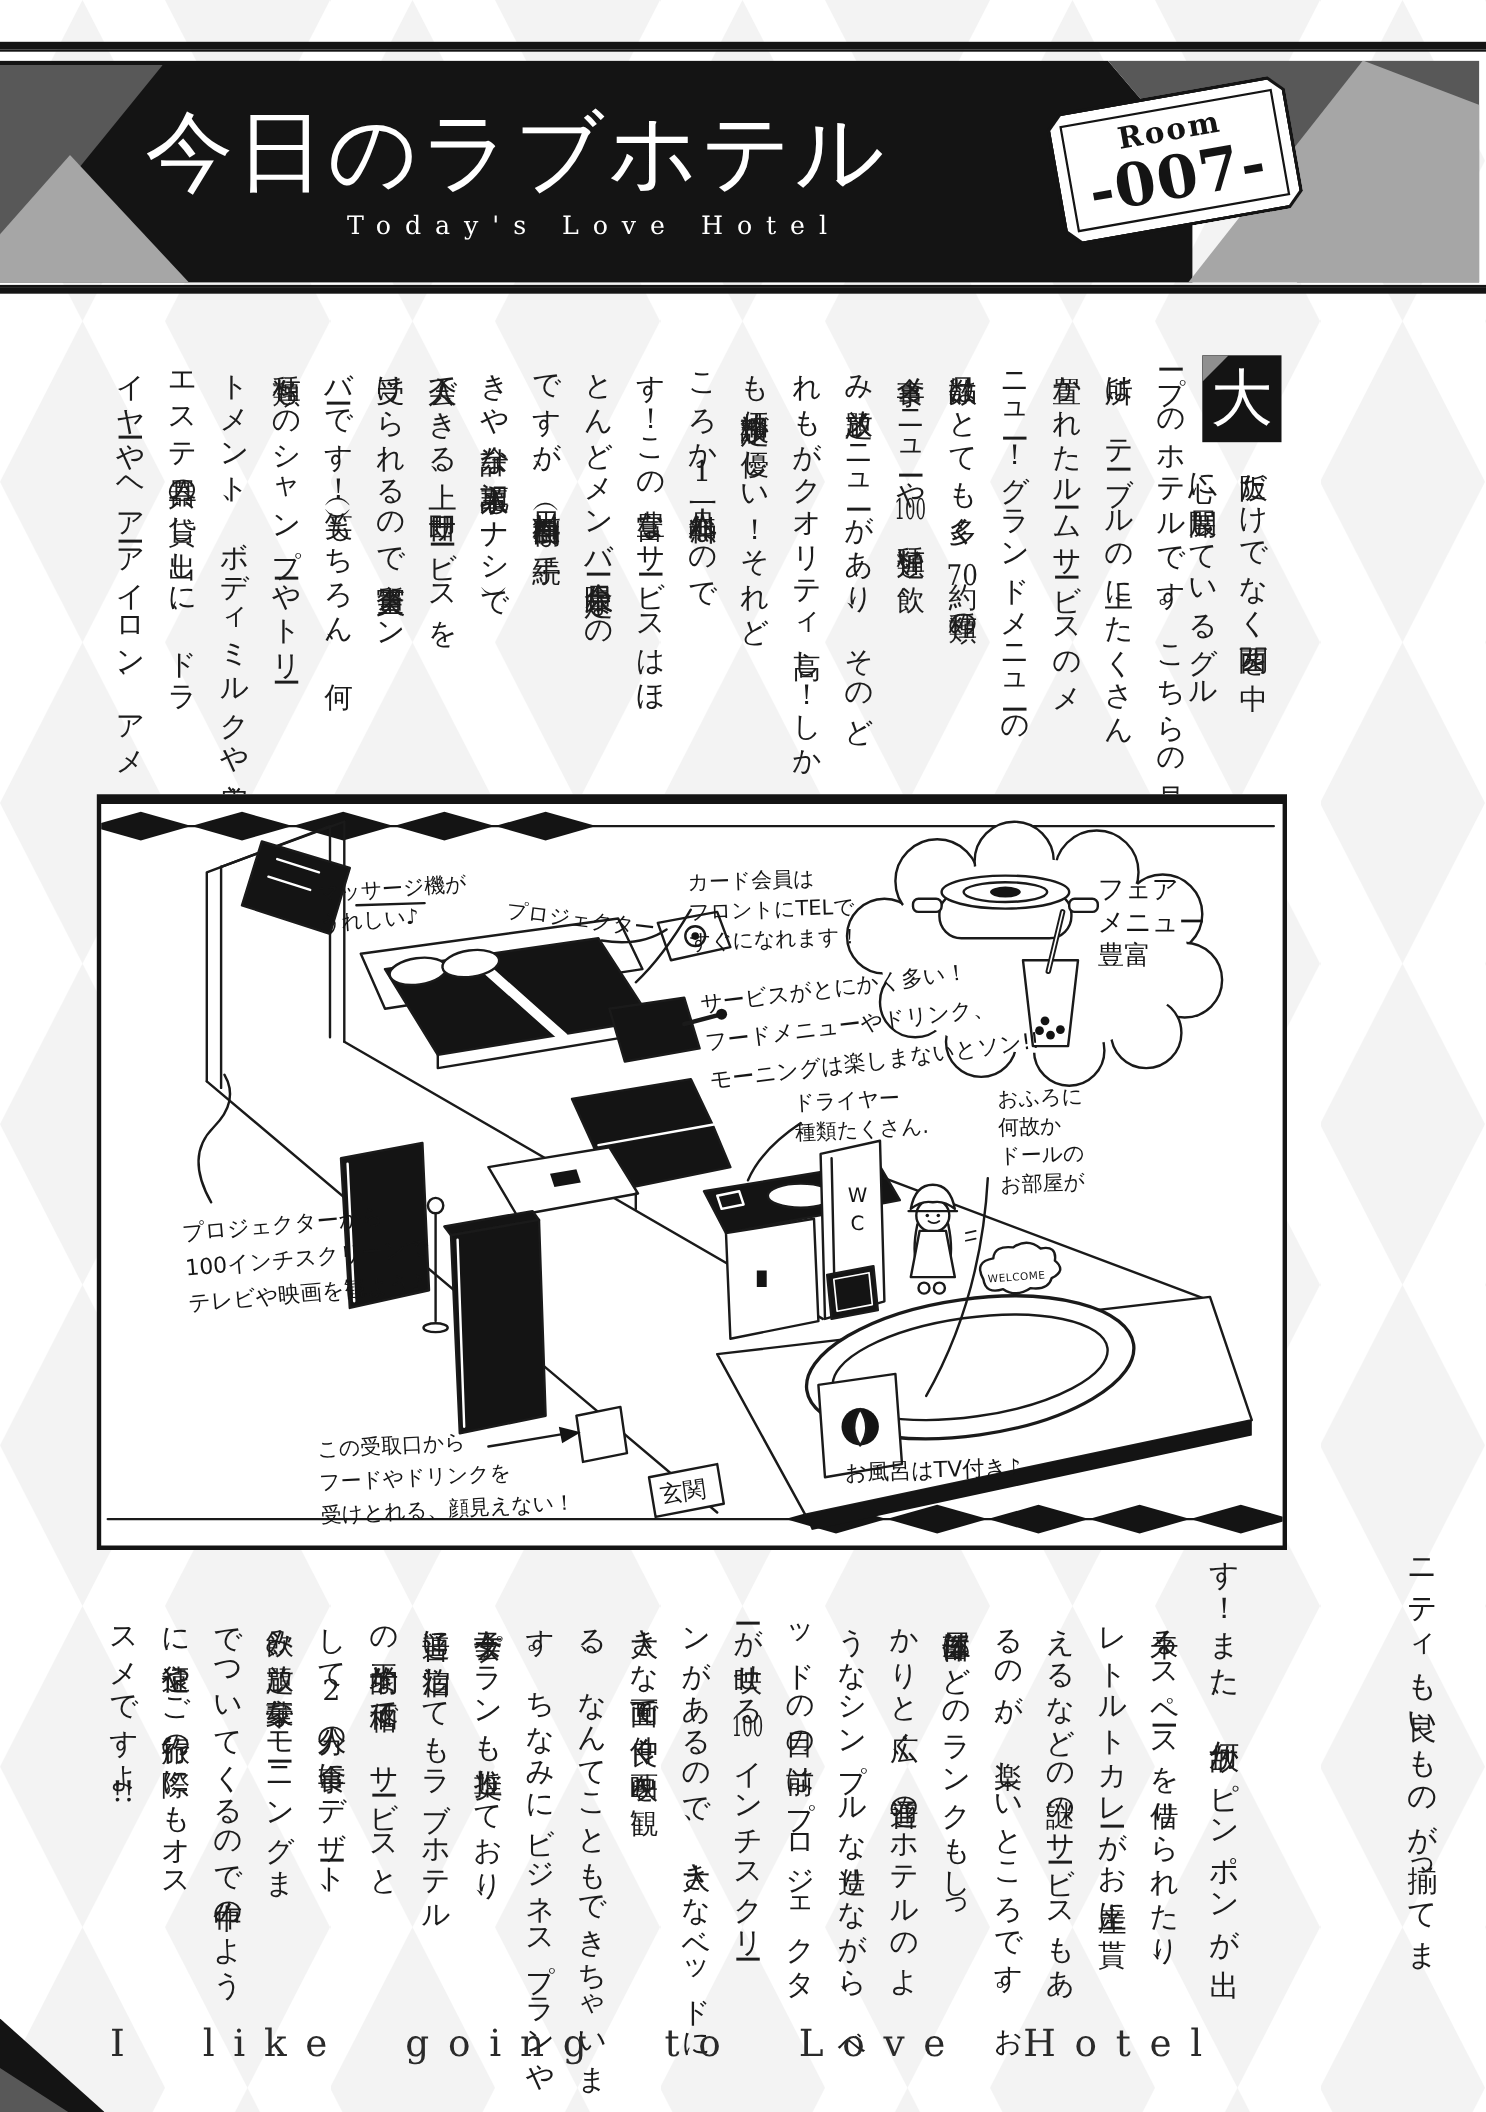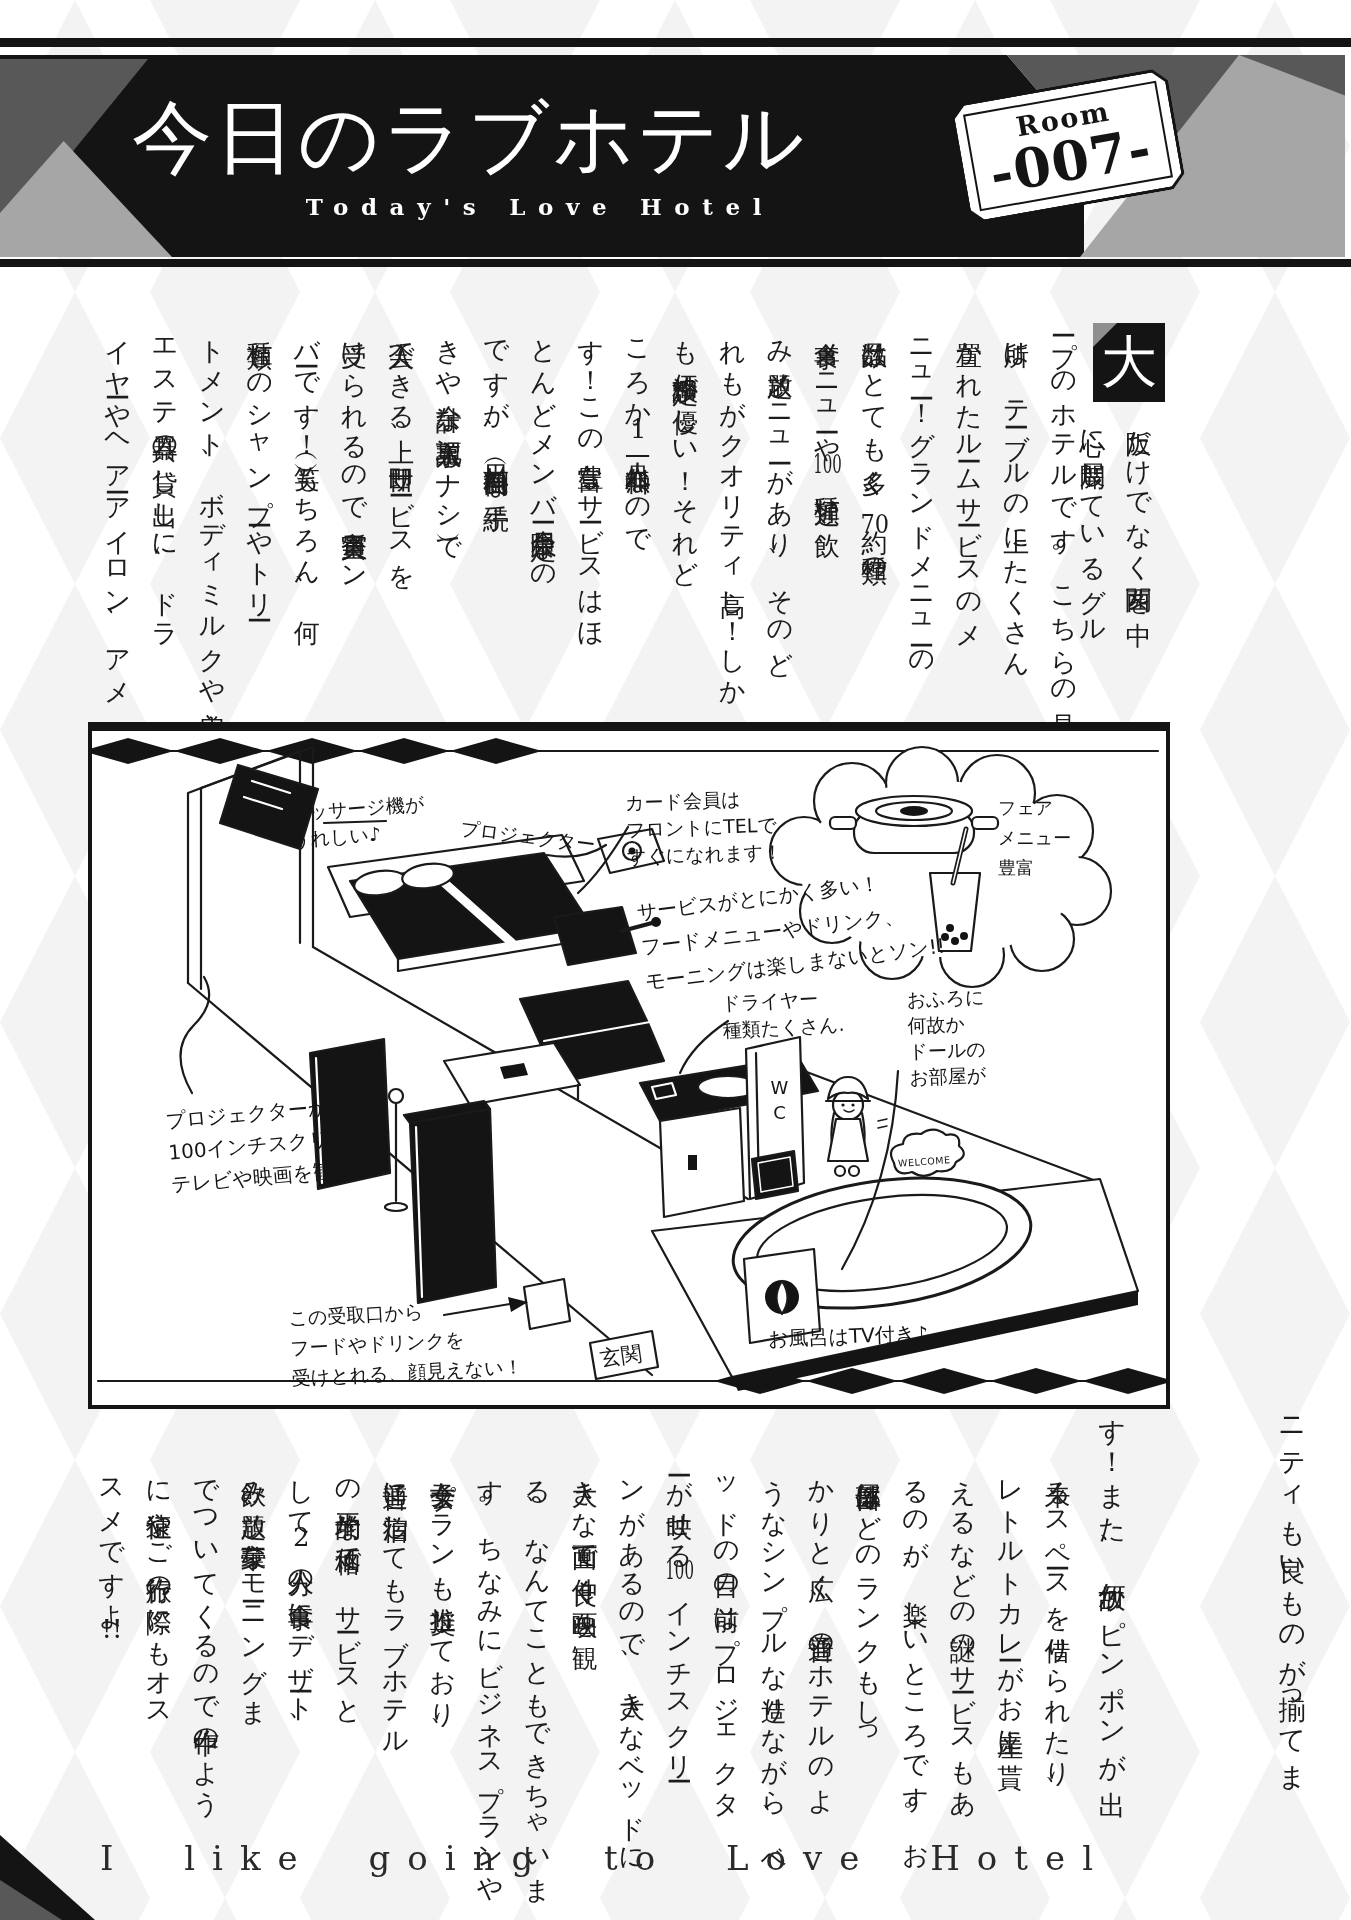--- a/index.html
+++ b/index.html
@@ -30,21 +30,21 @@
     clip-path:polygon(0 0,100% 0,0 100%);}
   .tri-left-light{left:0;top:86px;width:172px;height:116px;background:var(--gray_light);
     clip-path:polygon(37% 0,0 62%,0 100%,100% 100%);}
   .tri-right-dark{left:1007px;top:0;width:338px;height:202px;background:var(--gray_dark);
     clip-path:polygon(0 0,100% 0,100% 100%,51% 100%);}
   .tri-right-light{left:1080px;top:0;width:265px;height:202px;background:var(--gray_light);
     clip-path:polygon(60% 0,100% 20%,100% 100%,0 100%);}
   .band-title{position:absolute;left:132px;top:30px;color:#fff;
     font-family:"DejaVu Serif","Liberation Serif",serif;font-size:80px;letter-spacing:3px;white-space:nowrap;}
   .band-sub{position:absolute;left:150px;top:138px;width:780px;text-align:center;color:#fff;
-    font-family:"DejaVu Serif","Liberation Serif",serif;font-size:23px;letter-spacing:0.55em;white-space:nowrap;font-weight:bold;}
+    font-family:"DejaVu Serif","Liberation Serif",serif;font-size:23px;letter-spacing:0.55em;white-space:nowrap;}
 
   
   .ticket{position:absolute;left:958px;top:30px;width:220px;height:122px;transform:rotate(-10deg);
     background:var(--ink);clip-path:polygon(14px 0,calc(100% - 14px) 0,100% 14px,100% calc(100% - 14px),calc(100% - 14px) 100%,14px 100%,0 calc(100% - 14px),0 14px);}
   .ticket-inner{position:absolute;inset:3px;background:#fff;
     clip-path:polygon(12px 0,calc(100% - 12px) 0,100% 12px,100% calc(100% - 12px),calc(100% - 12px) 100%,12px 100%,0 calc(100% - 12px),0 12px);}
   .ticket-frame{position:absolute;inset:9px;border:2px solid var(--ink);}
   .ticket-text{position:absolute;inset:0;display:flex;flex-direction:column;align-items:center;justify-content:center;
     font-family:"DejaVu Serif","Liberation Serif",serif;color:var(--ink);}
   .ticket-room{font-size:27px;font-weight:bold;letter-spacing:2px;line-height:1;}
@@ -70,21 +70,21 @@
   
   .frame{left:88px;top:722px;width:1082px;height:687px;background:#fff;z-index:2;
     border:4px solid var(--ink);border-top-width:9px;}
   .frame svg{position:absolute;left:0;top:0;}
   .note{position:absolute;font-size:19px;line-height:27px;color:#151515;white-space:nowrap;
     font-family:"DejaVu Sans","Liberation Sans",sans-serif;z-index:3;}
   .n-massage{left:198px;top:64px;transform:rotate(-4deg);}
   .n-projector{left:368px;top:92px;transform:rotate(7deg);}
   .n-card{left:534px;top:56px;transform:rotate(-2deg);}
   .n-service{left:548px;top:146px;transform:rotate(-7deg);font-size:20px;line-height:35px;}
-  .n-fair{left:906px;top:62px;font-size:18px;line-height:30px;}
+  .n-fair{left:906px;top:62px;font-size:24px;line-height:30px;}
   .n-dryer{left:630px;top:256px;transform:rotate(-3deg);}
   .n-bathdoll{left:816px;top:254px;line-height:26px;transform:rotate(-2deg);}
   .n-projscreen{left:76px;top:364px;transform:rotate(-5deg);font-size:20px;line-height:32px;}
   .n-hatch{left:198px;top:566px;transform:rotate(-3deg);line-height:30px;}
   .n-entrance{left:508px;top:612px;transform:rotate(-8deg);font-size:21px;}
   .n-bathtv{left:676px;top:592px;transform:rotate(-2deg);font-size:20px;}
   .n-wc{left:674px;top:346px;writing-mode:vertical-rl;text-orientation:upright;font-size:18px;letter-spacing:4px;}
   .n-welcome{left:806px;top:417px;font-size:9.5px;transform:rotate(-4deg);letter-spacing:0.5px;}
 
   

